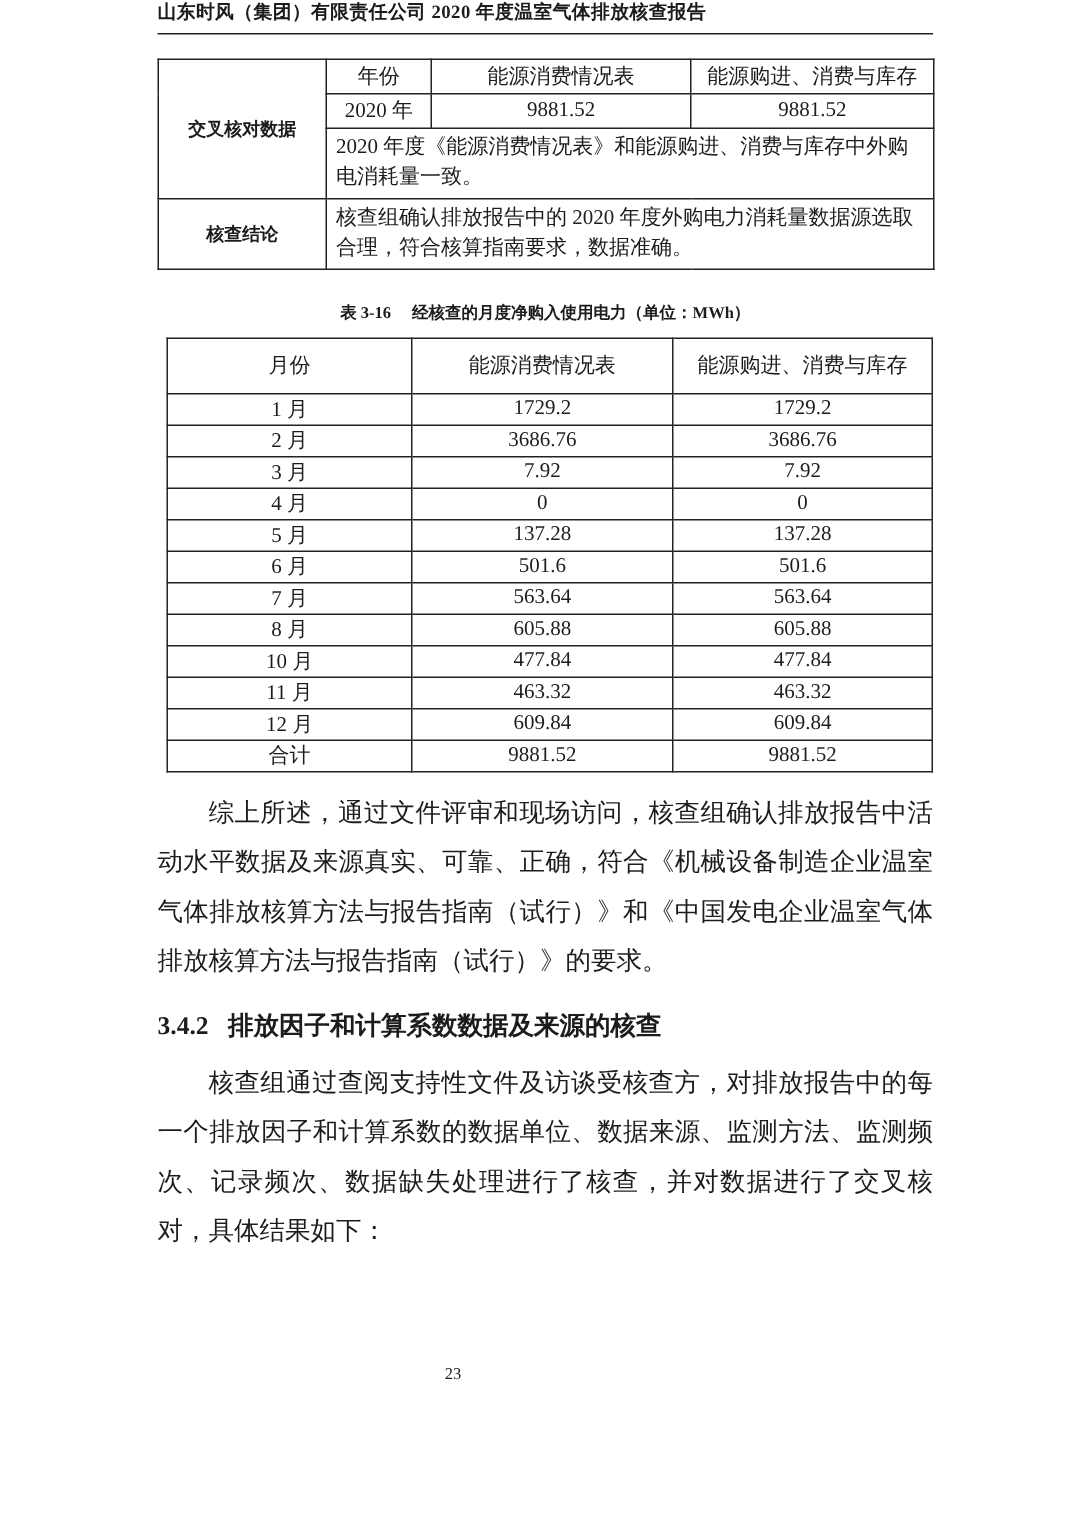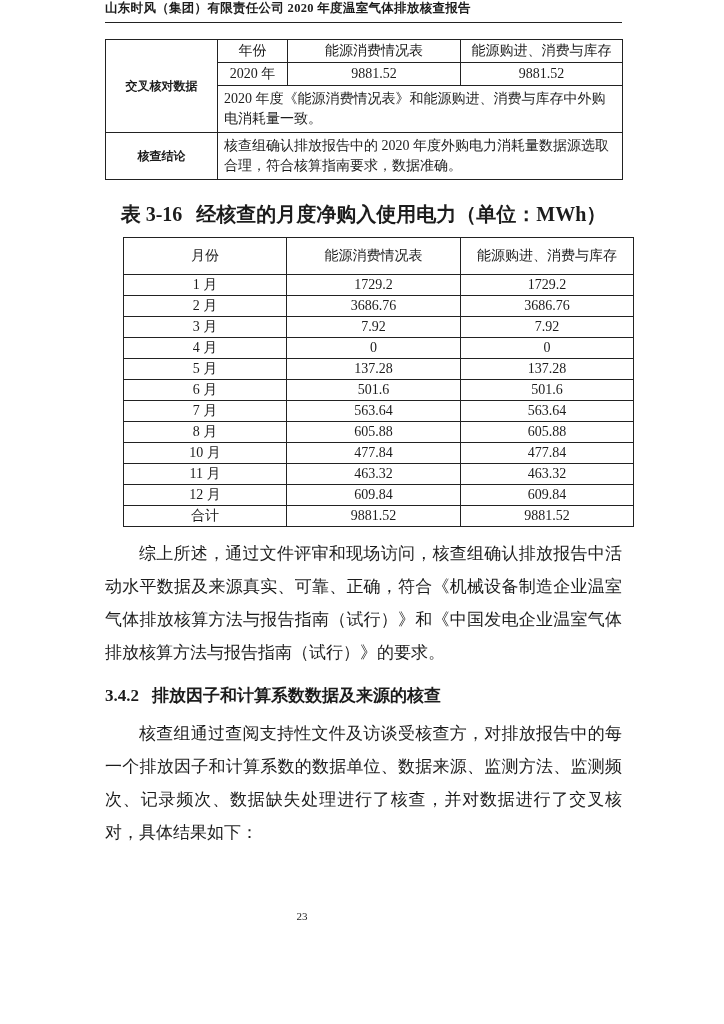--- a/index.html
+++ b/index.html
@@ -35,31 +35,31 @@
     margin-top: 16px;
     font-size: 14px;
   }
   .t1 td { padding: 1px 4px; vertical-align: middle; }
   .t1 .hl { text-align: center; font-weight: 700; font-size: 12px; }
   .t1 .c  { text-align: center; height: 23px; }
   .t1 .note { text-align: left; line-height: 20px; padding: 3px 6px; }
 
   .table-title {
     text-align: center;
-    font-size: 20px;
+    font-size: 11px;
     font-weight: 700;
     margin-top: 21px;
     margin-bottom: 9px;
     white-space: nowrap;
   }
   .title-gap { display: inline-block; width: 14px; }
 
   .t2 {
     width: 510px;
-    margin-left: 18px;
+    margin-left: 6px;
     font-size: 14px;
   }
   .t2 td { text-align: center; height: 21px; padding: 0 4px; vertical-align: middle; }
   .t2 tr.head td { height: 37px; }
 
   .para {
     font-size: 17px;
     line-height: 33px;
     text-align: justify;
     text-indent: 2em;

